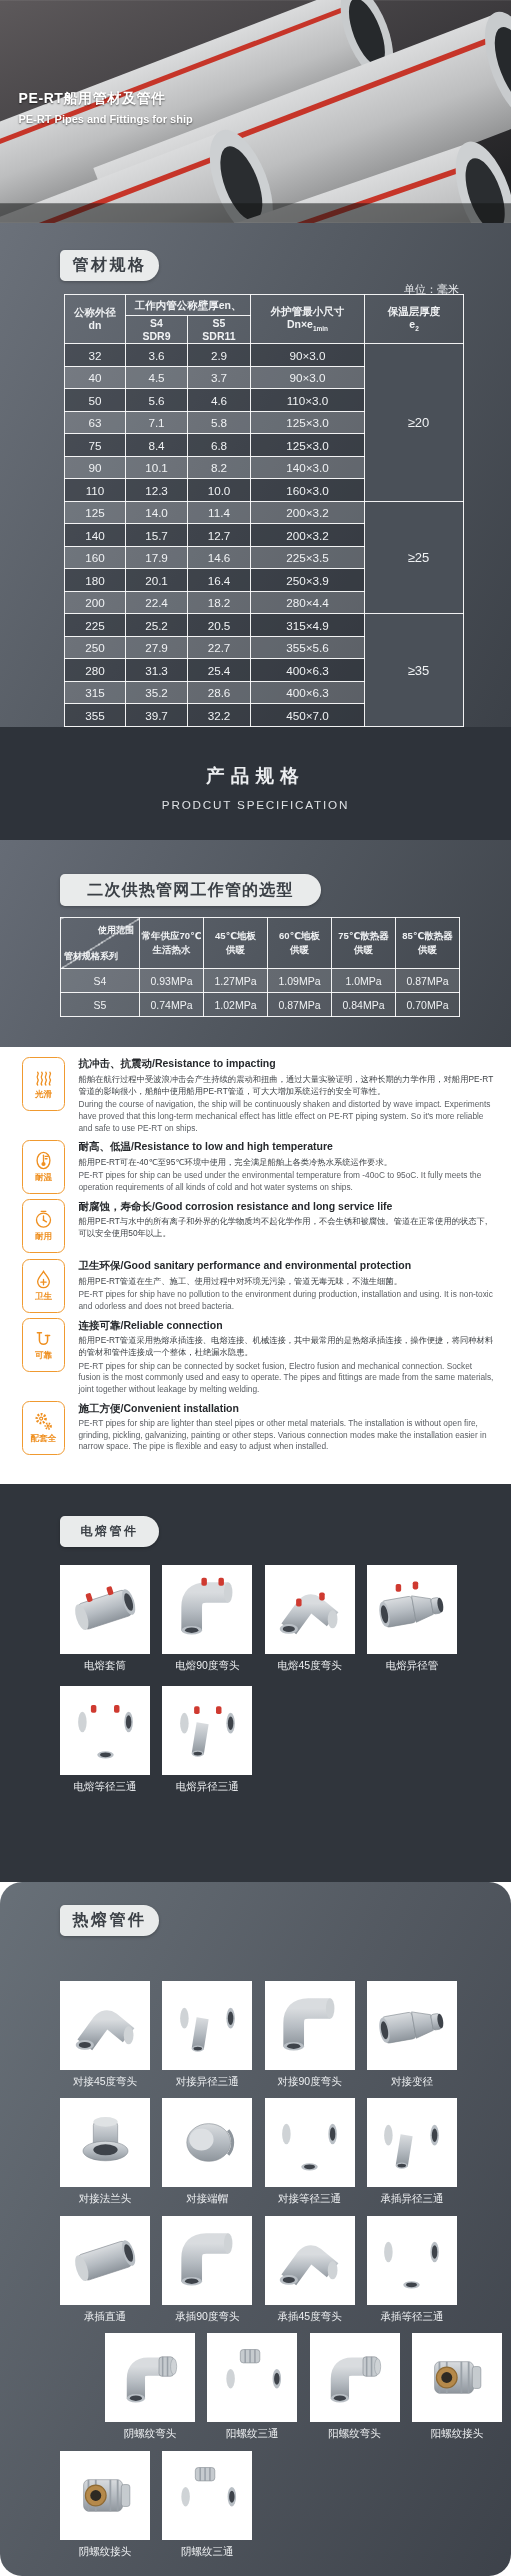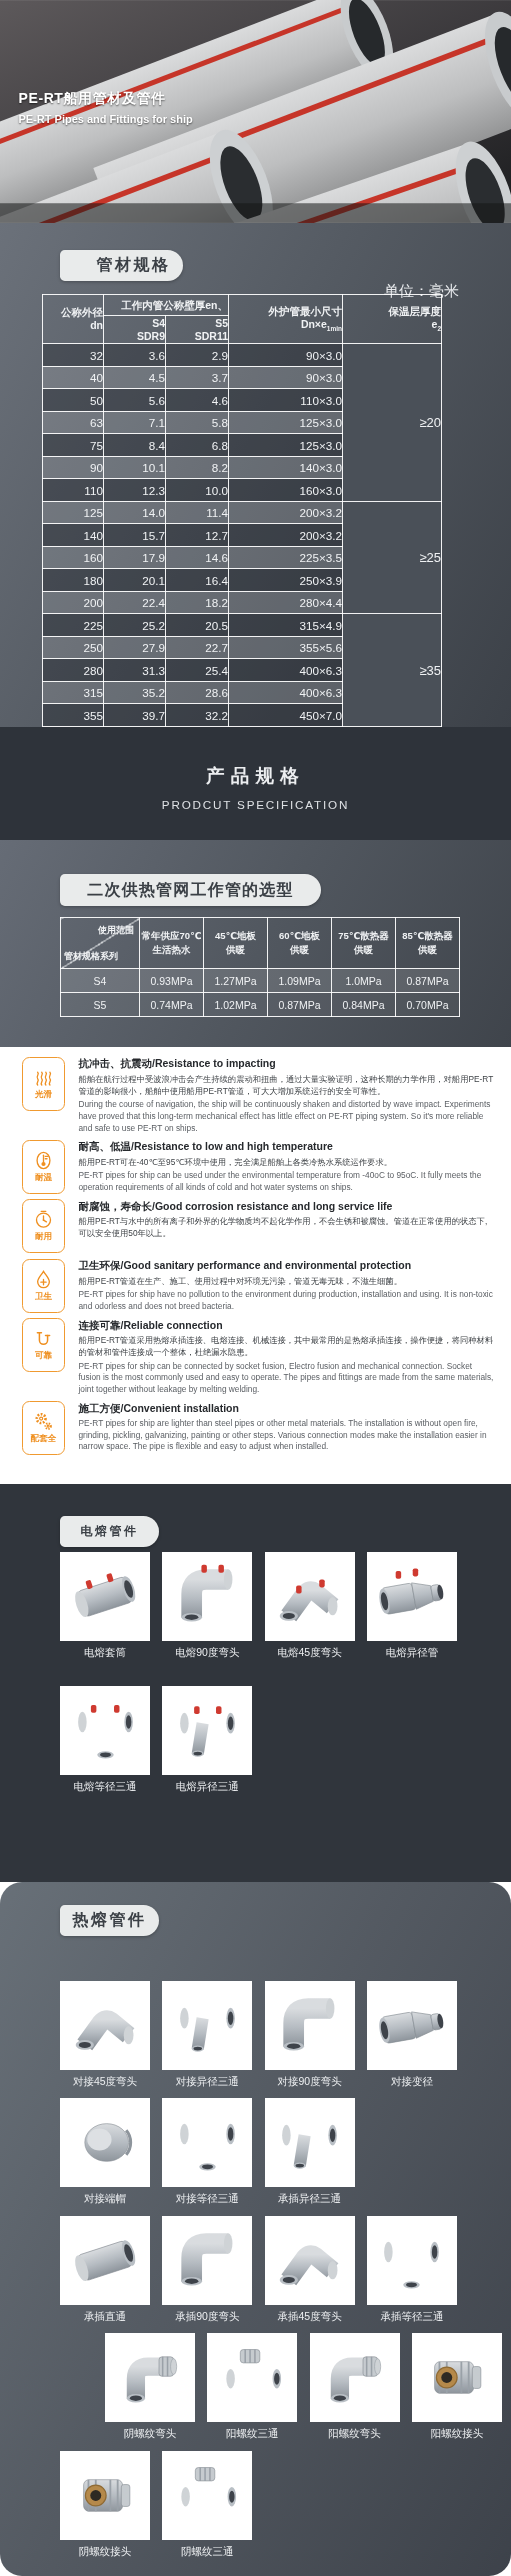--- a/index.html
+++ b/index.html
@@ -25,31 +25,31 @@
   .features{position:absolute;top:1047px;left:0;width:511px;height:437px;background:#ffffff;
             box-sizing:border-box;padding:9.9px 17px 0 22px;}
   .section-c{position:absolute;top:1484px;left:0;width:511px;height:398px;background:#30353c;}
   .section-d{position:absolute;top:1882px;left:0;width:511px;height:694px;
              background:linear-gradient(118deg,#687078 0%,#545a62 45%,#3d424a 100%);border-radius:22px;}
 
   
   .badge{position:absolute;background:#e9ebeb;color:#3b4046;font-weight:bold;
          border-radius:4.9px 16px 16px 4.9px;display:flex;align-items:center;justify-content:center;
          box-shadow:0 1.2px 3.1px rgba(0,0,0,.25);}
-  .badge-a{left:60px;top:26.5px;width:99px;height:31px;font-size:16px;letter-spacing:2.5px;padding-left:24px;}
+  .badge-a{left:60px;top:26.5px;width:99px;height:31px;font-size:16px;letter-spacing:2.5px;}
   .badge-b{left:60px;top:34px;width:261px;height:32px;font-size:16px;letter-spacing:1.2px;}
   .badge-c{left:60px;top:32px;width:99px;height:31px;font-size:12px;letter-spacing:2.5px;}
   .badge-d{left:60px;top:23.4px;width:99px;height:31px;font-size:16px;letter-spacing:2.5px;}
 
-  .unit{position:absolute;right:52px;top:59px;color:#e9ebee;font-size:15px;}
+  .unit{position:absolute;right:52px;top:59px;color:#e9ebee;font-size:11px;}
 
   
   table{border-collapse:collapse;}
-  .table-a{position:absolute;left:42px;top:71px;width:398px;table-layout:fixed;
-           color:#f0f2f4;text-align:right;}
+  .table-a{position:absolute;left:64px;top:71px;width:398px;table-layout:fixed;
+           color:#f0f2f4;text-align:center;}
   .table-a col.c1{width:61px;}.table-a col.c2{width:62px;}.table-a col.c3{width:63px;}
   .table-a col.c4{width:114px;}.table-a col.c5{width:99px;}
   .table-a th,.table-a td{border:0.9px solid rgba(255,255,255,.92);padding:0;}
   .table-a thead th{font-size:10.5px;font-weight:bold;white-space:pre-line;line-height:1.25;}
   .table-a thead tr.h1 th{height:20.3px;}
   .table-a thead tr.h2 th{height:27px;}
   .table-a tbody td{height:21.5px;font-size:11.7px;}
   .table-a tbody tr:nth-child(odd){background:rgba(12,17,24,.30);}
   .table-a tbody tr:nth-child(even){background:rgba(255,255,255,.12);}
   .table-a td.ins{background:#4a5058;font-size:13px;padding-left:9px;}
@@ -571,21 +571,21 @@
         <div class="feature-title">施工方便/Convenient installation</div>
         <div class="feature-en">PE-RT pipes for ship are lighter than steel pipes or other metal materials. The installation is without open fire, grinding, pickling, galvanizing, painting or other steps. Various connection modes make the installation easier in narrow space. The pipe is flexible and easy to adjust when installed.</div>
       </div>
     </div>
   </div>
 
   <div class="section-c">
     <div class="badge badge-c">
       <span>电熔管件</span>
     </div>
-    <div class="cards-row" style="top:68px;">
+    <div class="cards-row" style="top:81px;">
       <div class="prod">
         <div class="prod-img">
             <svg viewBox="0 0 120 120">
               <use href="#fit-sleeve-e" xlink:href="#fit-sleeve-e"></use>
             </svg>
           </div>
         <div class="prod-label">电熔套筒</div>
       </div>
       <div class="prod">
         <div class="prod-img">
@@ -669,20 +669,28 @@
             </svg>
           </div>
         <div class="prod-label">对接变径</div>
       </div>
     </div>
 
     <div class="cards-row" style="top:216px;">
       <div class="prod">
         <div class="prod-img">
             <svg viewBox="0 0 120 120">
+              <use href="#fit-flange" xlink:href="#fit-flange"></use>
+            </svg>
+          </div>
+        <div class="prod-label">对接法兰头</div>
+      </div>
+      <div class="prod">
+        <div class="prod-img">
+            <svg viewBox="0 0 120 120">
               <use href="#fit-cap" xlink:href="#fit-cap"></use>
             </svg>
           </div>
         <div class="prod-label">对接端帽</div>
       </div>
       <div class="prod">
         <div class="prod-img">
             <svg viewBox="0 0 120 120">
               <use href="#fit-tee" xlink:href="#fit-tee"></use>
             </svg>

